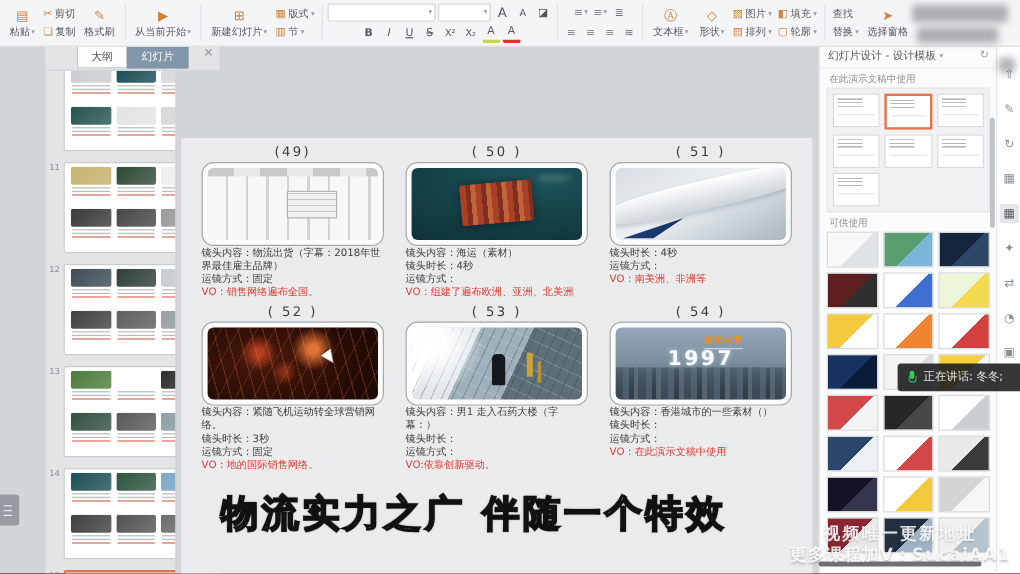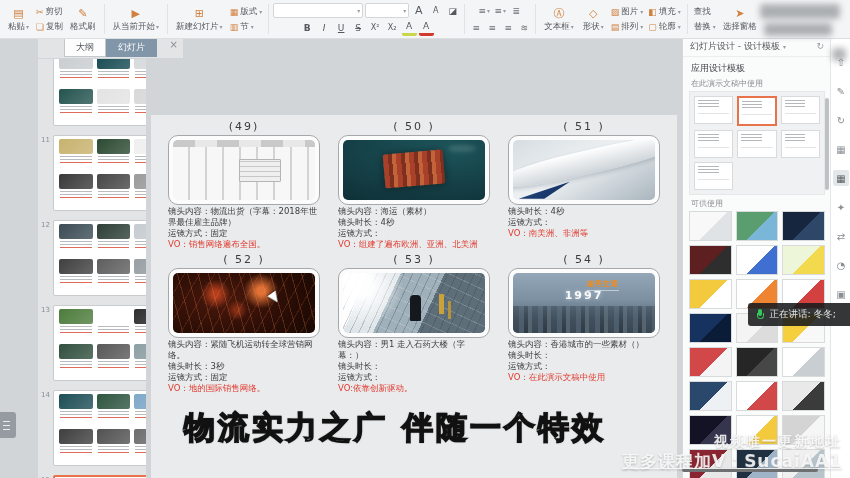--- a/index.html
+++ b/index.html
@@ -102,21 +102,21 @@
   .ph-4::after{content:"";position:absolute;left:47%;top:36%;width:11px;height:26px;
       background:#15181c;border-radius:4px 4px 1px 1px;
       box-shadow:26px -4px 0 -3px #caa23a,34px 2px 0 -4px #b5933a;}
   .ph-5{background:linear-gradient(180deg,#93a7b8 0%,#7c90a2 45%,#5d6f80 75%,#4a5a6a 100%);}
   .ph-5::before{content:"";position:absolute;left:0;right:0;bottom:0;height:46%;
       background:repeating-linear-gradient(90deg,#3a4854 0 6px,#4c5c6a 6px 11px,#2f3b46 11px 15px,#56646f 15px 19px);
       -webkit-mask:linear-gradient(180deg,rgba(0,0,0,.55),#000);mask:linear-gradient(180deg,rgba(0,0,0,.55),#000);}
   .city-label{position:absolute;top:9%;left:52%;color:#f08c1e;font-size:7px;font-weight:bold;
       letter-spacing:1px;filter:blur(.3px);z-index:2;border-bottom:1px solid rgba(255,255,255,.5);padding-bottom:1px;}
   .city-year{position:absolute;top:26%;left:50%;transform:translateX(-50%);color:rgba(255,255,255,.92);
-      font-size:11px;font-weight:bold;letter-spacing:2px;z-index:2;text-shadow:0 0 4px rgba(255,255,255,.5);}
+      font-size:17px;font-weight:bold;letter-spacing:2px;z-index:2;text-shadow:0 0 4px rgba(255,255,255,.5);}
   
   .panel{position:absolute;top:36px;left:682px;width:148px;bottom:0;background:#fafbfb;
          border-left:1px solid #d5d7d9;overflow:hidden;}
   .panel-header{height:20px;display:flex;align-items:center;gap:3px;padding:0 7px;font-size:9px;
          color:#55595d;border-bottom:1px solid #ededee;}
   .ph-sp{flex:1;}
   .picon{color:#9a9ea2;font-size:9px;}
   .apply-label{font-size:9px;color:#44484c;margin:5px 8px 2px;}
   .sec-label{font-size:8px;color:#8a8e92;margin:3px 8px 2px;}
   #usedGrid{margin:1px 6px;background:#f0f1f2;border:1px solid #e6e7e8;padding:4px;
@@ -142,25 +142,25 @@
          gap:6px;background:rgba(25,26,28,.88);color:#e4e4e4;font-size:9.5px;padding:0 14px 0 9px;
          border-radius:3px 0 0 3px;white-space:nowrap;}
   .mic{position:relative;width:7px;height:12px;}
   .mic::before{content:"";position:absolute;left:1.5px;top:0;width:4px;height:7px;background:#34c759;border-radius:2px;}
   .mic::after{content:"";position:absolute;left:0;top:4px;width:5px;height:5px;border:1px solid #34c759;
         border-top:none;border-radius:0 0 5px 5px;}
   .subtitle{position:absolute;left:0;right:60px;top:407px;text-align:center;z-index:70;
         font-size:31px;font-weight:bold;letter-spacing:3px;color:#fff;
         -webkit-text-stroke:1.4px #111;
         text-shadow:0 0 1px #111,0 0 2px rgba(0,0,0,.6);}
-  .wm-bottom{position:absolute;right:8px;bottom:6px;z-index:80;text-align:right;
+  .wm-bottom{position:absolute;right:8px;bottom:6px;z-index:80;text-align:center;
         color:rgba(250,250,250,.88);font-weight:bold;line-height:1.25;
         text-shadow:0 1px 2px rgba(110,110,110,.4);}
   .wm-l1{font-size:14px;letter-spacing:2px;}
-  .wm-l2{font-size:17px;letter-spacing:1px;text-decoration:underline;}
+  .wm-l2{font-size:14px;letter-spacing:1px;}
   .hscroll{position:absolute;left:682px;top:468px;width:136px;height:4px;background:#6e7072;
         border-radius:2px;z-index:75;}
   .outline-widget{position:absolute;left:0;top:412px;width:13px;height:26px;background:#959ba0;
         border-radius:0 3px 3px 0;z-index:45;display:flex;flex-direction:column;justify-content:center;gap:3px;padding-left:3px;}
   .ow-line{width:7px;height:1px;background:#e8eaec;}
 </style>
 </head>
 <body>
 
 <div id="app">
@@ -636,21 +636,20 @@
     </div>
   </div>
 
   <div class="panel">
     <div class="panel-header">
       <span>幻灯片设计 - 设计模板</span>
       <span class="dd">▾</span>
       <span class="ph-sp"></span>
       <span class="picon">↻</span>
     </div>
-    <div class="apply-label">应用设计模板</div>
     <div class="sec-label">在此演示文稿中使用</div>
     <div id="usedGrid">
         <div class="ut"></div>
         <div class="ut selected"></div>
         <div class="ut"></div>
         <div class="ut"></div>
         <div class="ut"></div>
         <div class="ut"></div>
         <div class="ut"></div>
       </div>

